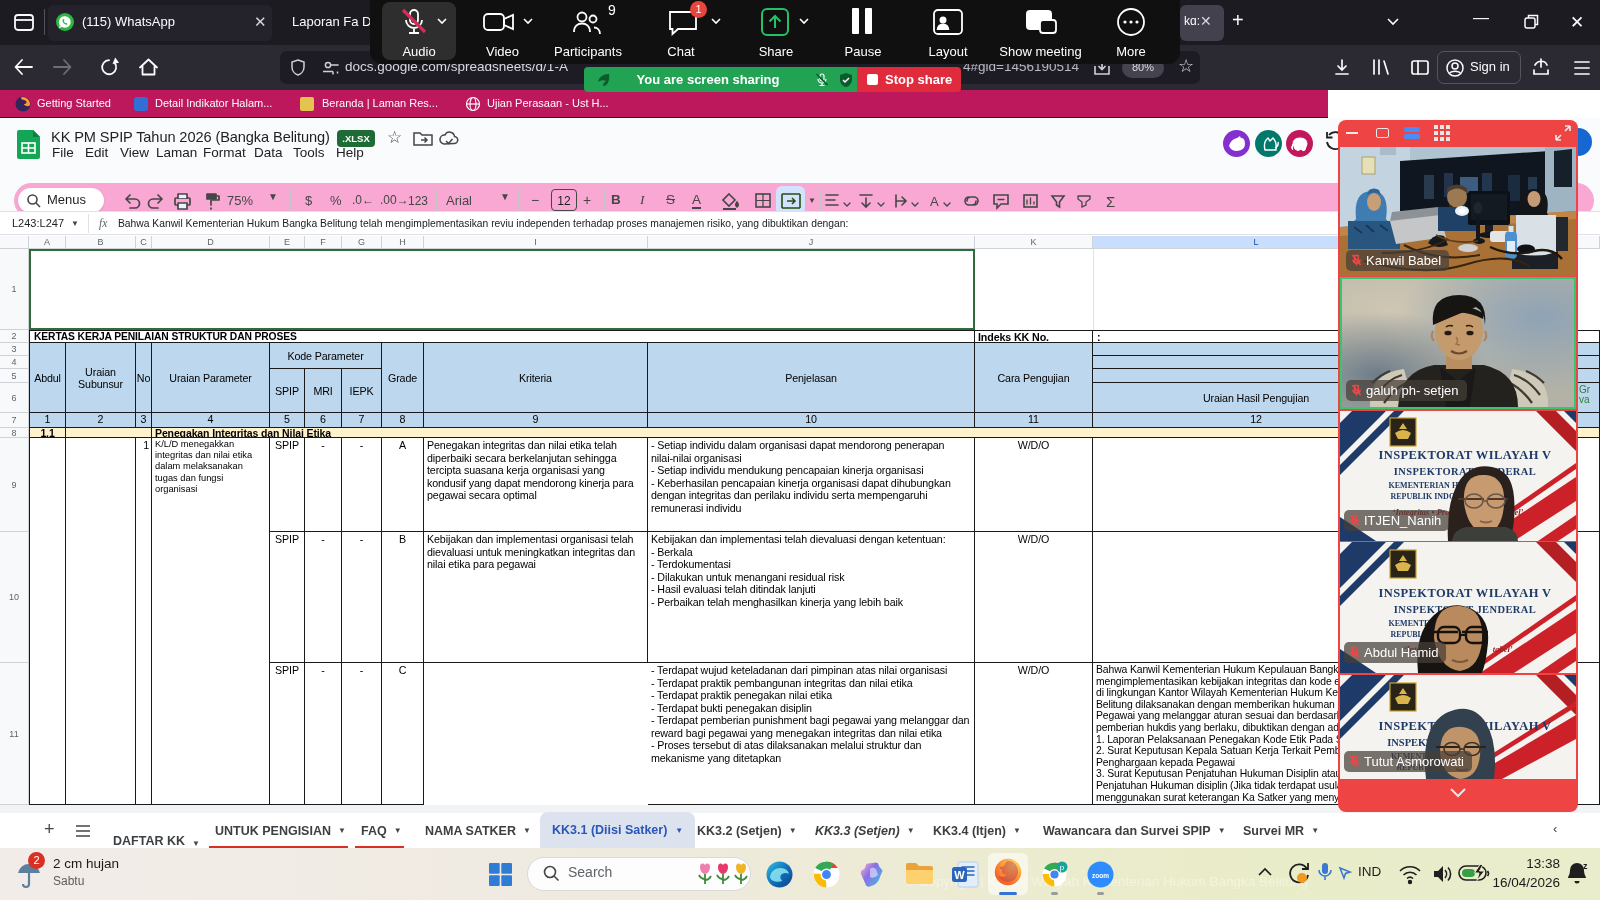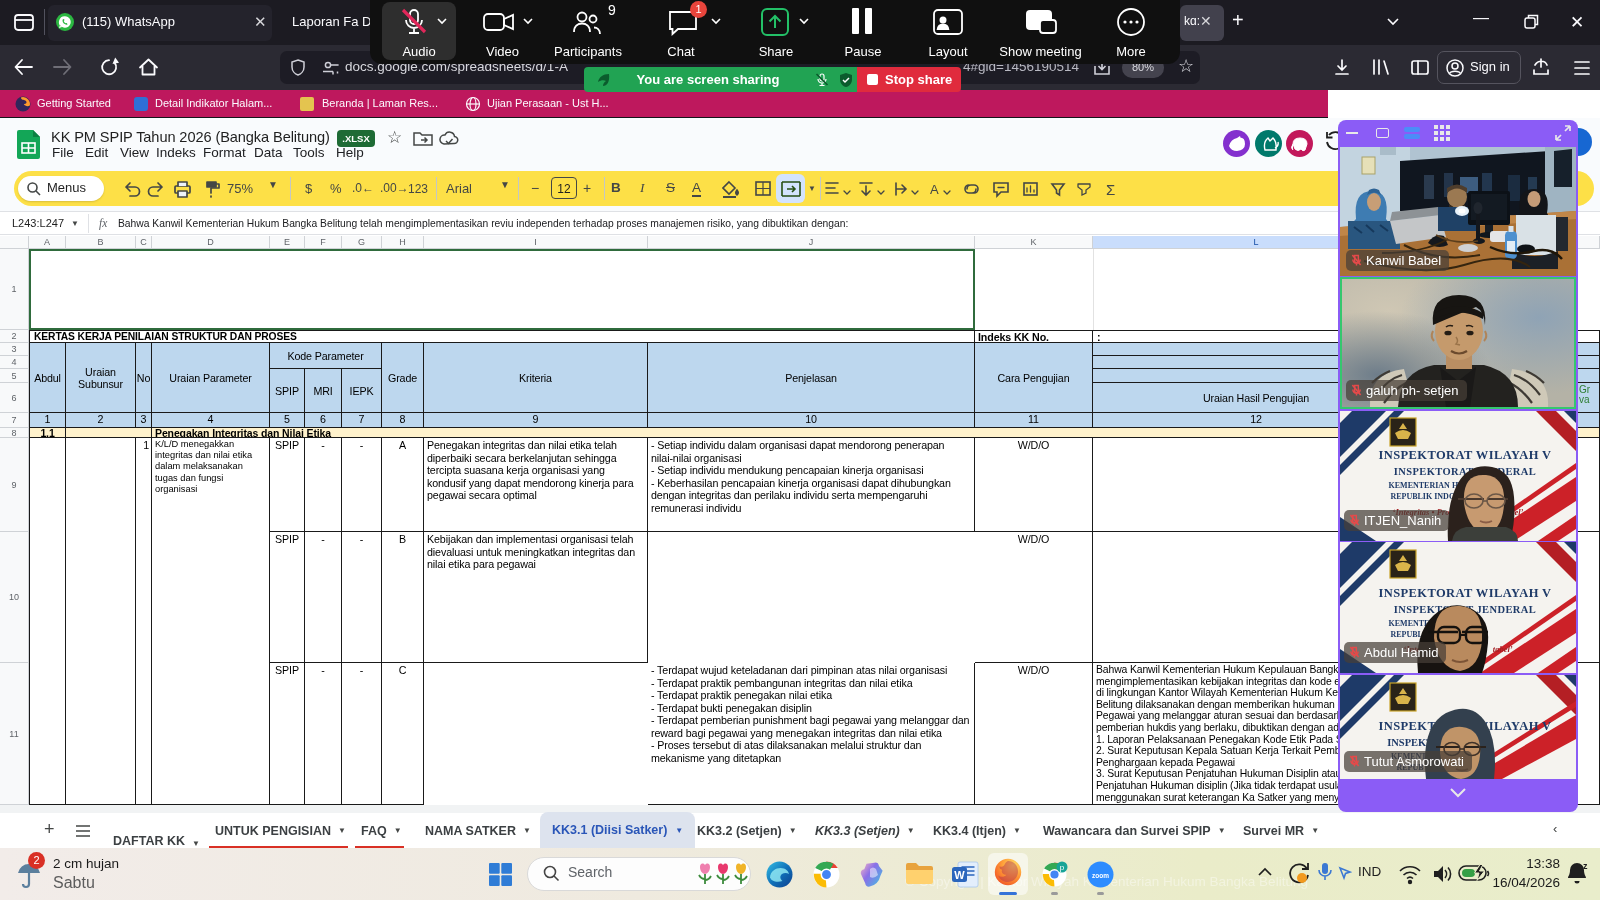--- a/index.html
+++ b/index.html
@@ -148,42 +148,42 @@
         <path d="M8 9 h6 M11.5 6.5 l2.5 2.5 -2.5 2.5"></path>
     </svg>
     <svg class="abs" style="left:438px;top:13px" width="22" height="16" viewBox="0 0 22 16" fill="none" stroke="#444746" stroke-width="1.5">
       <path d="M6 13 a4.5 4.5 0 1 1 1 -9 a5 5 0 0 1 9.5 1.5 a3.5 3.5 0 0 1 -0.5 7z"></path>
         <path d="M8 10 l2.5 2.5 4 -4.5"></path>
     </svg>
     <div class="abs" style="top:27px;font-size:13.5px;color:#202124;">
       <span class="abs" style="left:52px;">File</span>
         <span class="abs" style="left:85px;">Edit</span>
       <span class="abs" style="left:120px;">View</span>
-        <span class="abs" style="left:156px;">Indeks</span>
+        <span class="abs" style="left:156px;">Laman</span>
       <span class="abs" style="left:203px;">Format</span>
         <span class="abs" style="left:254px;">Data</span>
       <span class="abs" style="left:293px;">Tools</span>
         <span class="abs" style="left:336px;">Help</span>
     </div>
 
     <div class="abs" style="left:1223px;top:12px;width:27px;height:27px;border-radius:50%;background:#8430ce;"></div>
     <div class="abs" style="left:1255px;top:12px;width:27px;height:27px;border-radius:50%;background:#00796b;"></div>
     <div class="abs" style="left:1286px;top:12px;width:27px;height:27px;border-radius:50%;background:#c2185b;"></div>
     <svg class="abs" style="left:1223px;top:14px" width="92" height="24" viewBox="0 0 92 24" fill="#fff">
       <path d="M6 14 q2 -7 8 -8 q8 -2 8 6 q0 6 -8 7 q-6 0 -8 -5z M14 6 l3 -2 1 3z"></path>
       <path d="M42 18 q-2 -8 3 -12 l2 3 3 -3 q4 4 3 12z M52 16 q4 -2 3 -6" stroke="#fff" stroke-width="1.4" fill="none"></path>
       <path d="M70 12 q0 -6 7 -6 q7 0 7 6 l-2 6 q-2 2 -4 -1 q-3 3 -6 0z M70 12 q-3 4 0 6" stroke="#fff" fill="#fff"></path>
     </svg>
     <svg class="abs" style="left:1324px;top:12px" width="22" height="22" viewBox="0 0 22 22" fill="none" stroke="#1f1f1f" stroke-width="1.8">
       <path d="M5 5 a8.5 8.5 0 1 1 -2 7 M3 2 v5.5 h5.5"></path>
     </svg>
 
     <div class="abs" style="left:1564px;top:10px;width:28px;height:28px;border-radius:50%;background:#1767d2;"></div>
 
-    <div class="abs" style="left:14px;top:53px;width:1580px;height:35px;background:#fde047;border-radius:18px;color:#444746;">
+    <div class="abs" style="left:14px;top:65px;width:1580px;height:35px;background:#f9a8d4;border-radius:18px;color:#444746;">
       <div class="abs" style="left:4px;top:5px;width:86px;height:25px;background:#fff;border-radius:13px;box-shadow:0 1px 2px rgba(0,0,0,0.15);"></div>
       <svg class="abs" style="left:12px;top:10px" width="16" height="16" viewBox="0 0 16 16" fill="none" stroke="#444746" stroke-width="1.6">
         <circle cx="6.5" cy="6.5" r="4.5"></circle>
           <path d="M10 10 l4 4"></path>
       </svg>
       <div class="abs" style="left:33px;top:9px;font-size:13px;color:#1f1f1f;">Menus</div>
       <svg class="abs" style="left:108px;top:8px" width="110" height="20" viewBox="0 0 110 20" fill="none" stroke="#444746" stroke-width="1.7" stroke-linecap="round" stroke-linejoin="round">
         <path d="M4 8 l4 -4 M4 8 l4 4 M4 8 h9 a4.5 4.5 0 0 1 0 9 h-5"></path>
         <path d="M40 8 l-4 -4 M40 8 l-4 4 M40 8 h-9 a4.5 4.5 0 0 0 0 9 h5"></path>
         <rect x="53" y="7" width="15" height="7" rx="1"></rect>
@@ -371,20 +371,21 @@
     <div class="cell txt" style="left:648px;top:438px;width:327px;height:94px;">- Setiap individu dalam organisasi dapat mendorong penerapan nilai‑nilai organisasi<br>- Setiap individu mendukung pencapaian kinerja organisasi<br>- Keberhasilan pencapaian kinerja organisasi dapat dihubungkan dengan integritas dan perilaku individu serta mempengaruhi remunerasi individu</div>
     <div class="cell ctr" style="left:975px;top:438px;width:118px;height:94px;">W/D/O</div>
     <div class="cell" style="left:1093px;top:438px;width:327px;height:94px;"></div>
     <div class="cell" style="left:1420px;top:438px;width:180px;height:94px;"></div>
 
     <div class="cell ctr" style="left:270px;top:532px;width:35px;height:131px;">SPIP</div>
     <div class="cell ctr" style="left:305px;top:532px;width:37px;height:131px;">-</div>
     <div class="cell ctr" style="left:342px;top:532px;width:40px;height:131px;">-</div>
     <div class="cell ctr" style="left:382px;top:532px;width:42px;height:131px;">B</div>
     <div class="cell txt" style="left:424px;top:532px;width:224px;height:131px;">Kebijakan dan implementasi organisasi telah dievaluasi untuk meningkatkan integritas dan nilai etika para pegawai</div>
+    <div class="cell txt" style="left:648px;top:532px;width:327px;height:131px;">Kebijakan dan implementasi telah dievaluasi dengan ketentuan:<br>- Berkala<br>- Terdokumentasi<br>- Dilakukan untuk menangani residual risk<br>- Hasil evaluasi telah ditindak lanjuti<br>- Perbaikan telah menghasilkan kinerja yang lebih baik</div>
     <div class="cell ctr" style="left:975px;top:532px;width:118px;height:131px;">W/D/O</div>
     <div class="cell" style="left:1093px;top:532px;width:327px;height:131px;"></div>
     <div class="cell" style="left:1420px;top:532px;width:180px;height:131px;"></div>
 
     <div class="cell ctr" style="left:270px;top:663px;width:35px;height:142px;">SPIP</div>
     <div class="cell ctr" style="left:305px;top:663px;width:37px;height:142px;">-</div>
     <div class="cell ctr" style="left:342px;top:663px;width:40px;height:142px;">-</div>
     <div class="cell ctr" style="left:382px;top:663px;width:42px;height:142px;">C</div>
     <div class="cell txt" style="left:648px;top:663px;width:327px;height:142px;">- Terdapat wujud keteladanan dari pimpinan atas nilai organisasi<br>- Terdapat praktik pembangunan integritas dan nilai etika<br>- Terdapat praktik penegakan nilai etika<br>- Terdapat bukti penegakan disiplin<br>- Terdapat pemberian punishment bagi pegawai yang melanggar dan reward bagi pegawai yang menegakan integritas dan nilai etika<br>- Proses tersebut di atas dilaksanakan melalui struktur dan mekanisme yang ditetapkan</div>
     <div class="cell ctr" style="left:975px;top:663px;width:118px;height:142px;">W/D/O</div>
@@ -412,21 +413,21 @@
   </div>
 
   <div class="abs" id="taskbar" style="left:0;top:848px;width:1600px;height:52px;background:linear-gradient(90deg,#f2ece9 0%,#efeadf 40%,#eaecc9 75%,#e9edcb 100%);">
 
     <svg class="abs" style="left:14px;top:10px" width="30" height="32" viewBox="0 0 30 32">
       <path d="M15 6 a11 11 0 0 1 11 9 h-22 a11 11 0 0 1 11 -9z" fill="#5b7f9d"></path>
       <path d="M15 14 v12 a3 3 0 0 1 -6 0" fill="none" stroke="#5b7f9d" stroke-width="2.2"></path>
     </svg>
     <div class="abs" style="left:28px;top:4px;width:17px;height:17px;border-radius:50%;background:#d93025;color:#fff;font-size:11px;text-align:center;line-height:17px;">2</div>
     <div class="abs" style="left:53px;top:8px;font-size:13.5px;color:#1a1a1a;">2 cm hujan</div>
-    <div class="abs" style="left:53px;top:26px;font-size:16px;color:#5c5c5c;text-align:center;">Sabtu</div>
+    <div class="abs" style="left:53px;top:26px;font-size:12px;color:#5c5c5c;text-align:center;">Sabtu</div>
 
     <svg class="abs" style="left:489px;top:15px" width="23" height="23" viewBox="0 0 23 23" fill="#2f7cd6">
       <rect x="0" y="0" width="10.7" height="10.7" rx="1"></rect>
         <rect x="12.3" y="0" width="10.7" height="10.7" rx="1"></rect>
       <rect x="0" y="12.3" width="10.7" height="10.7" rx="1"></rect>
         <rect x="12.3" y="12.3" width="10.7" height="10.7" rx="1"></rect>
     </svg>
 
     <div class="abs" style="left:527px;top:9px;width:224px;height:34px;background:#fdfdfd;border:1px solid #d9d9d9;border-radius:17px;"></div>
     <svg class="abs" style="left:543px;top:17px" width="17" height="17" viewBox="0 0 17 17" fill="none" stroke="#454545" stroke-width="1.6">
@@ -646,21 +647,21 @@
     <svg class="abs" style="left:254px;top:5px" width="16" height="16" viewBox="0 0 16 16">
       <path d="M8 1 l6 2 v4.5 c0 4 -3 7 -6 7.5 c-3 -0.5 -6 -3.5 -6 -7.5 v-4.5z" fill="#0b5c2d"></path>
       <path d="M5 8 l2 2 4 -4" stroke="#fff" stroke-width="1.5" fill="none"></path>
     </svg>
   </div>
   <div class="abs" id="redpill" style="left:857px;top:67px;width:104px;height:25px;background:#e02b3d;border-radius:0 4px 4px 0;">
     <div class="abs" style="left:10px;top:7px;width:11px;height:11px;background:#fff;border-radius:2px;"></div>
     <div class="abs" style="left:28px;top:5px;color:#fff;font-weight:bold;font-size:13px;">Stop share</div>
   </div>
 
-  <div class="abs" id="vidwin" style="left:1338px;top:120px;width:240px;height:692px;background:#8b5cf6;border-radius:8px;overflow:hidden;">
+  <div class="abs" id="vidwin" style="left:1338px;top:120px;width:240px;height:692px;background:#ef4444;border-radius:8px;overflow:hidden;">
 
     <div class="abs" style="left:8px;top:12px;width:12px;height:2px;background:#e8e8e8;"></div>
     <div class="abs" style="left:38px;top:8px;width:13px;height:10px;border:1.6px solid #e8e8e8;border-radius:2px;"></div>
     <div class="abs" style="left:66px;top:7px;width:16px;height:5px;background:#4b8df8;border-radius:2px;"></div>
     <div class="abs" style="left:66px;top:14px;width:16px;height:5px;background:#4b8df8;border-radius:2px;"></div>
     <svg class="abs" style="left:96px;top:5px" width="16" height="16" viewBox="0 0 16 16" fill="#e8e8e8">
       <rect x="0" y="0" width="4" height="4"></rect>
         <rect x="6" y="0" width="4" height="4"></rect>
         <rect x="12" y="0" width="4" height="4"></rect>
       <rect x="0" y="6" width="4" height="4"></rect>

